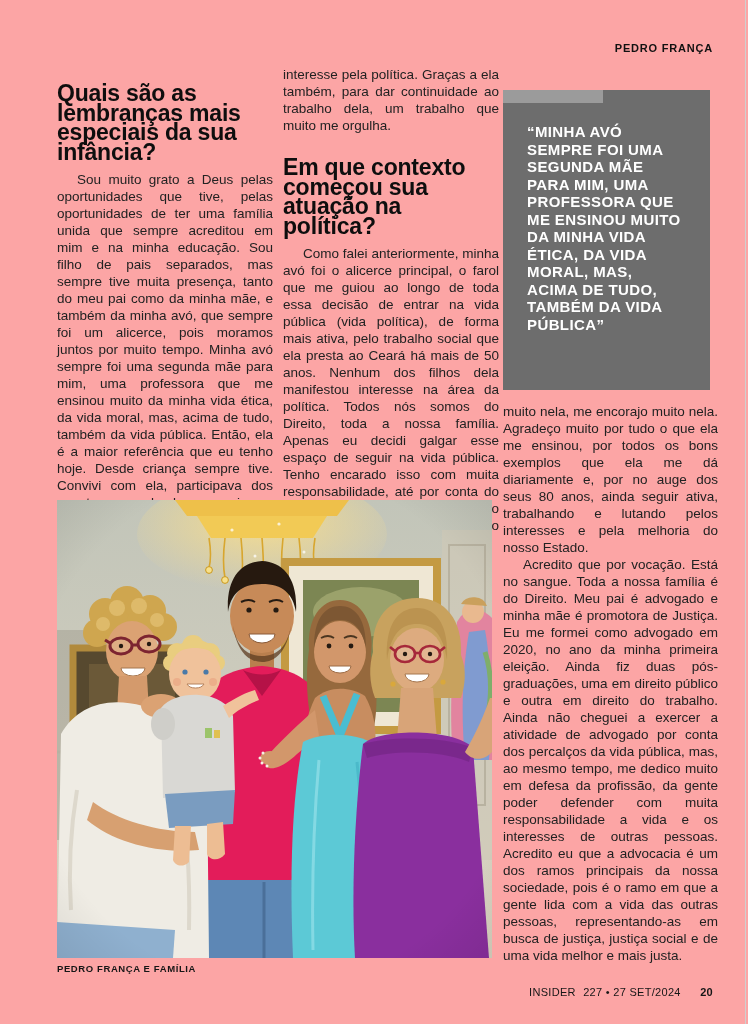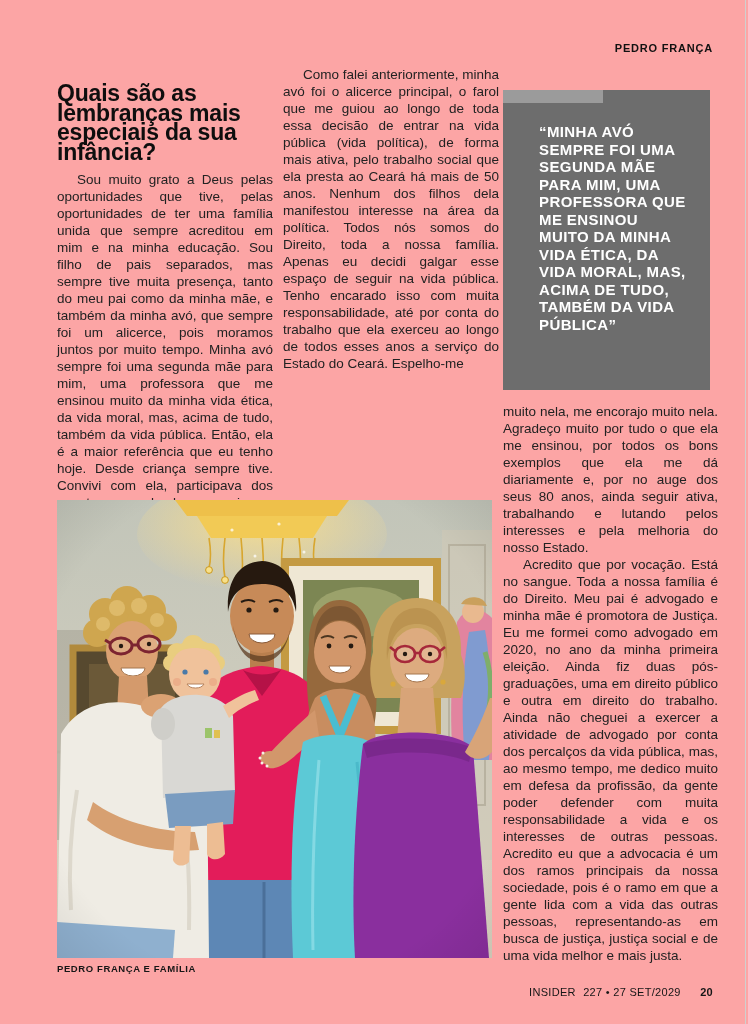--- a/index.html
+++ b/index.html
@@ -26,21 +26,21 @@
 
   p.body-text{
     font-size:13.5px;line-height:17px;text-align:justify;margin:0;
     hyphens:auto;-webkit-hyphens:auto;color:#222;
   }
   p.indent{text-indent:20px;}
 
   .quote-box{
     position:relative;width:207px;min-height:300px;box-sizing:border-box;
     background:var(--quote_box,#6d6d6d);
-    padding:33px 24px 24px 36px;
+    padding:33px 24px 24px 24px;
   }
   .quote-tab{
     position:absolute;top:0;left:0;width:100px;height:13px;
     background:var(--quote_tab,#9b9b9b);
   }
   .quote-text{
     color:#ffffff;font-weight:bold;font-size:15px;line-height:17.5px;
     text-transform:uppercase;letter-spacing:0.4px;
   }
   .col3 .after-quote{margin-top:13px;}
@@ -69,20 +69,22 @@
   <div class="header">
     <span class="header-title">PEDRO FRANÇA</span>
   </div>
 
   <div class="col col1">
     <h2 class="qhead">Quais são as lembranças mais especiais da sua infância?</h2>
     <p class="body-text indent">Sou muito grato a Deus pelas oportunidades que tive, pelas oportunidades de ter uma família unida que sempre acreditou em mim e na minha educação. Sou filho de pais separados, mas sempre tive muita presença, tanto do meu pai como da minha mãe, e também da minha avó, que sempre foi um alicerce, pois moramos juntos por muito tempo. Minha avó sempre foi uma segunda mãe para mim, uma professora que me ensinou muito da minha vida ética, da vida moral, mas, acima de tudo, também da vida pública. Então, ela é a maior referência que eu tenho hoje. Desde criança sempre tive. Convivi com ela, participava dos eventos desde criança, acompanhando-a. E foi a partir daí que surgiu o meu</p>
   </div>
 
   <div class="col col2">
+    <p class="body-text">interesse pela política. Graças a ela também, para dar continuidade ao trabalho dela, um trabalho que muito me orgulha.</p>
+    <h2 class="qhead">Em que contexto começou sua atuação na política?</h2>
     <p class="body-text indent">Como falei anteriormente, minha avó foi o alicerce principal, o farol que me guiou ao longo de toda essa decisão de entrar na vida pública (vida política), de forma mais ativa, pelo trabalho social que ela presta ao Ceará há mais de 50 anos. Nenhum dos filhos dela manifestou interesse na área da política. Todos nós somos do Direito, toda a nossa família. Apenas eu decidi galgar esse espaço de seguir na vida pública. Tenho encarado isso com muita responsabilidade, até por conta do trabalho que ela exerceu ao longo de todos esses anos a serviço do Estado do Ceará. Espelho-me</p>
   </div>
 
   <div class="col col3">
     <div class="quote-box">
       <div class="quote-tab"></div>
       <div class="quote-text">“Minha avó sempre foi uma segunda mãe para mim, uma professora que me ensinou muito da minha vida ética, da vida moral, mas, acima de tudo, também da vida pública”</div>
     </div>
     <p class="body-text after-quote">muito nela, me encorajo muito nela. Agradeço muito por tudo o que ela me ensinou, por todos os bons exemplos que ela me dá diariamente e, por no auge dos seus 80 anos, ainda seguir ativa, trabalhando e lutando pelos interesses e pela melhoria do nosso Estado.</p>
     <p class="body-text indent">Acredito que por vocação. Está no sangue. Toda a nossa família é do Direito. Meu pai é advogado e minha mãe é promotora de Justiça. Eu me formei como advogado em 2020, no ano da minha primeira eleição. Ainda fiz duas pós-graduações, uma em direito público e outra em direito do trabalho. Ainda não cheguei a exercer a atividade de advogado por conta dos percalços da vida pública, mas, ao mesmo tempo, me dedico muito em defesa da profissão, da gente poder defender com muita responsabilidade a vida e os interesses de outras pessoas. Acredito eu que a advocacia é um dos ramos principais da nossa sociedade, pois é o ramo em que a gente lida com a vida das outras pessoas, representando-as em busca de justiça, justiça social e de uma vida melhor e mais justa.</p>
@@ -283,18 +285,18 @@
       </g>
 
       <rect width="435" height="458" fill="url(#vig)"></rect>
     </svg>
   </figure>
 
   <div class="caption">PEDRO FRANÇA E FAMÍLIA</div>
 
   <div class="footer">
     <span class="mag">INSIDER</span>
-    <span class="issue">227 • 27 SET/2029</span>
+    <span class="issue">227 • 27 SET/2024</span>
     <span class="pagenum">20</span>
   </div>
 
   <div class="page-edge"></div>
 </div>
 
 </body></html>

